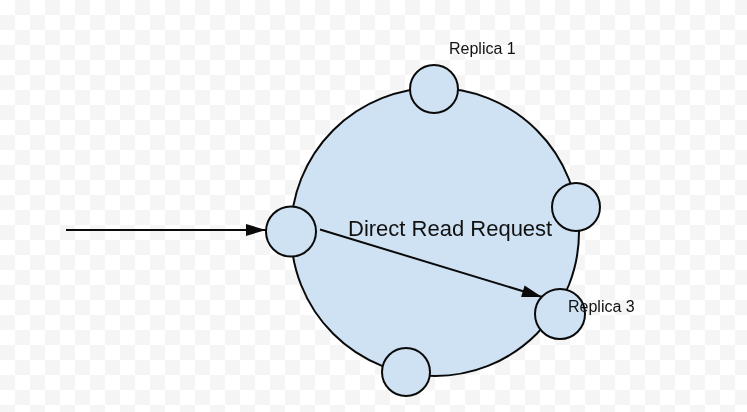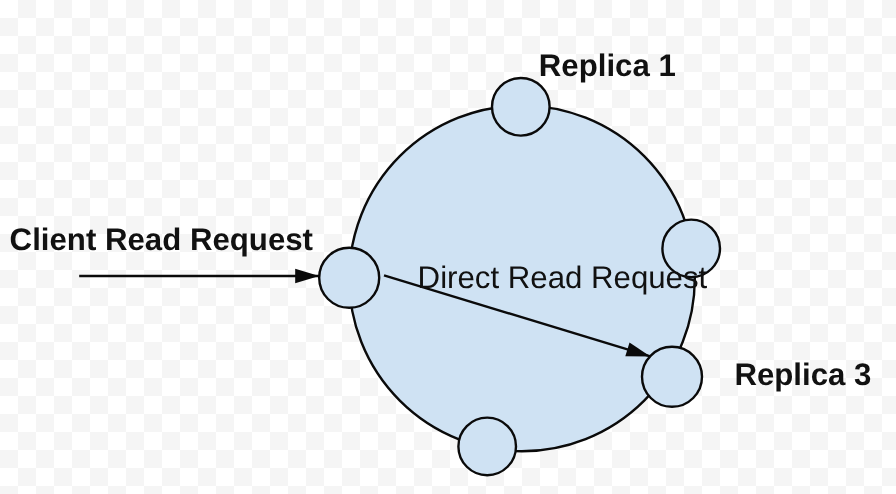--- a/index.html
+++ b/index.html
@@ -35,26 +35,26 @@
     stroke: #0a0a0a;
     stroke-width: 2;
     fill: none;
   }
   .label {
     position: absolute;
     color: #111111;
     line-height: 1;
     white-space: nowrap;
   }
-  .label-lg { font-size: 26px; font-weight: bold; }
-  .label-md { font-size: 26px; }
+  .label-lg { font-size: 16px; }
+  .label-md { font-size: 22px; }
   .lbl-client   { left: 8px;   top: 186px; }
   .lbl-replica1 { left: 449px; top: 41px;  }
   .lbl-replica2 { left: 601px; top: 182px; }
-  .lbl-replica3 { left: 612px; top: 299px; }
+  .lbl-replica3 { left: 568px; top: 299px; }
   .lbl-direct   { left: 348px; top: 218px; }
 </style>
 </head>
 <body>
 
 <div class="stage">
 
   <svg class="diagram" width="747" height="412" viewBox="0 0 747 412">
     <defs>
       <marker id="arrowhead" markerUnits="userSpaceOnUse" markerWidth="22" markerHeight="16" refX="21" refY="7" orient="auto">
@@ -68,21 +68,20 @@
 
     <line class="connector" x1="320" y1="229.5" x2="542" y2="297" marker-end="url(#arrowhead)"></line>
 
     <circle class="shape" cx="434" cy="89" r="24" fill="#cfe2f3"></circle>
     <circle class="shape" cx="576" cy="207" r="24" fill="#cfe2f3"></circle>
     <circle class="shape" cx="560" cy="314" r="25" fill="#cfe2f3"></circle>
     <circle class="shape" cx="291" cy="231.5" r="25" fill="#cfe2f3"></circle>
     <circle class="shape" cx="406" cy="372" r="24" fill="#cfe2f3"></circle>
   </svg>
 
-  <div class="label label-lg lbl-client">Client Read Request</div>
 
   <div class="label label-lg lbl-replica1">Replica 1</div>
 
 
   <div class="label label-lg lbl-replica3">Replica 3</div>
 
   <div class="label label-md lbl-direct">Direct Read Request</div>
 </div>
 
 </body></html>

